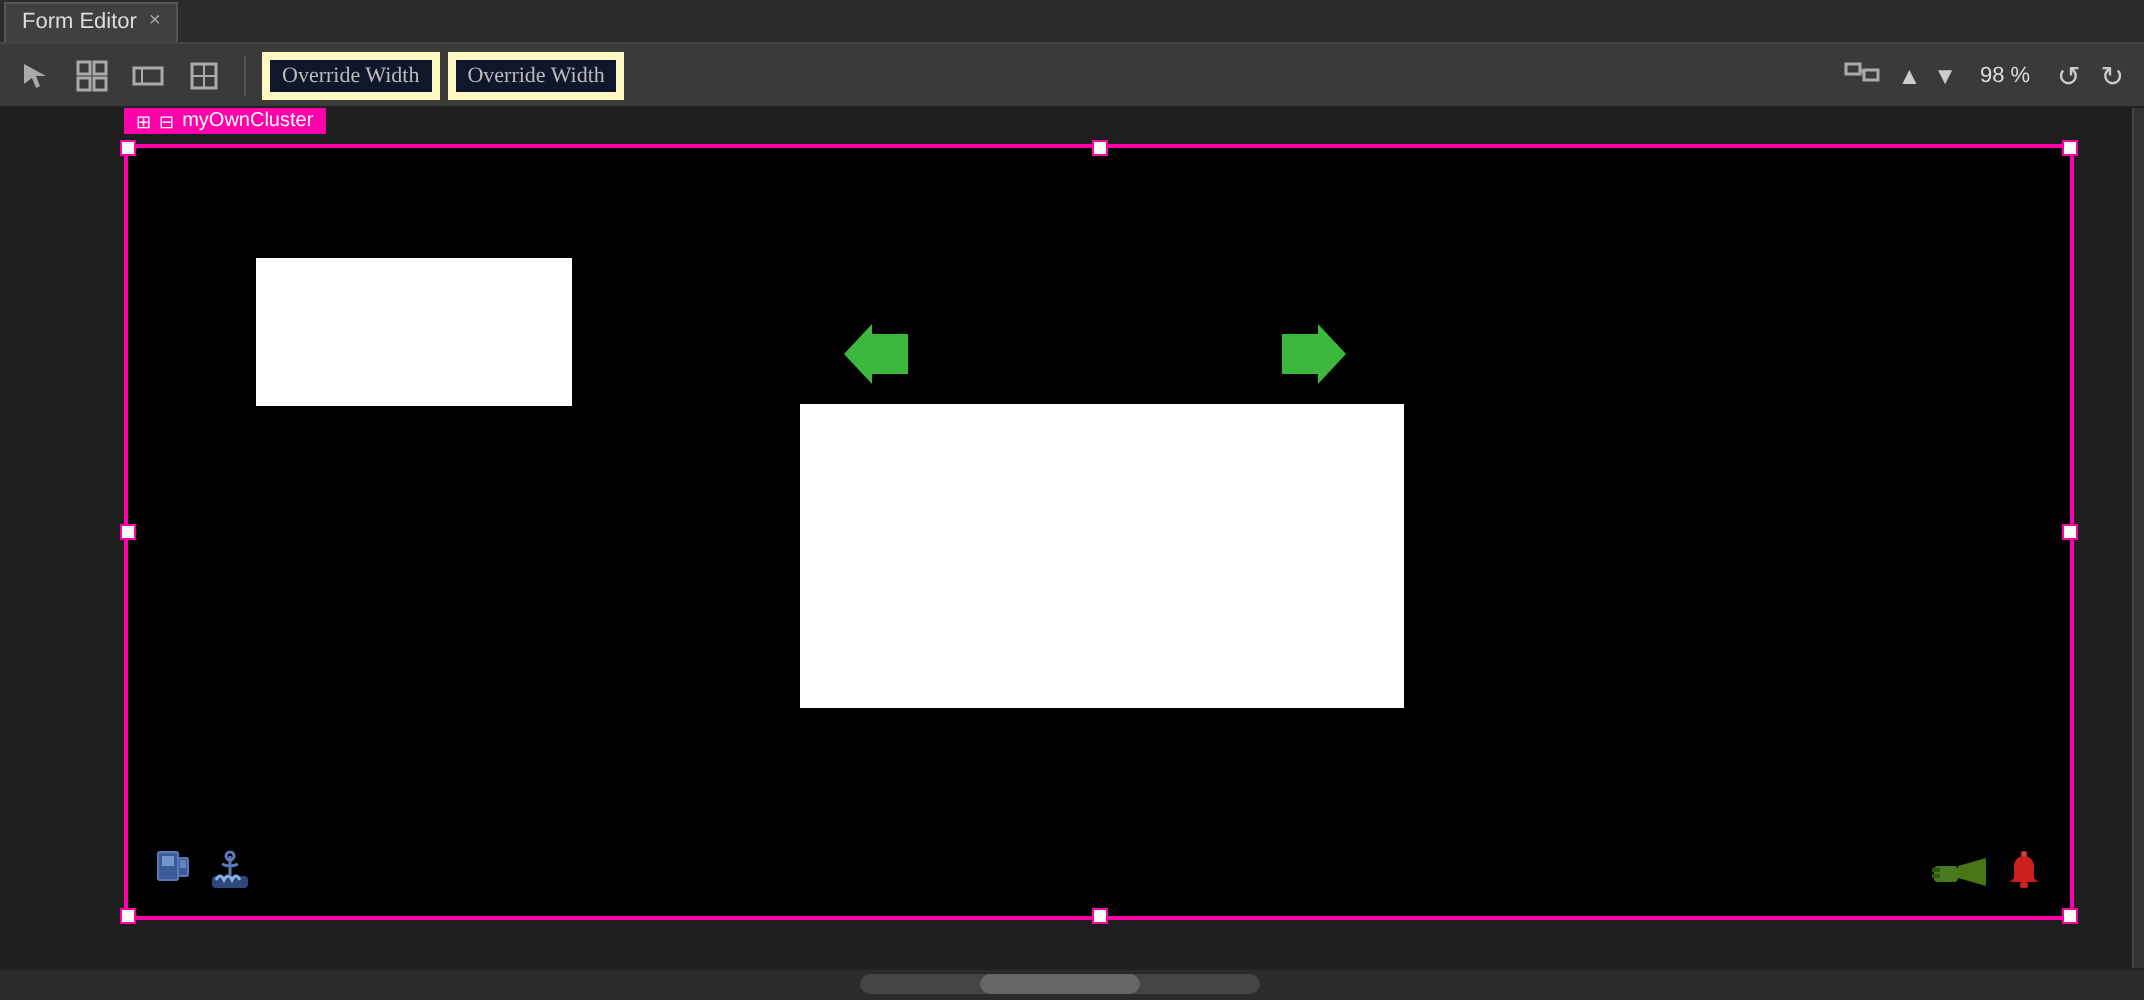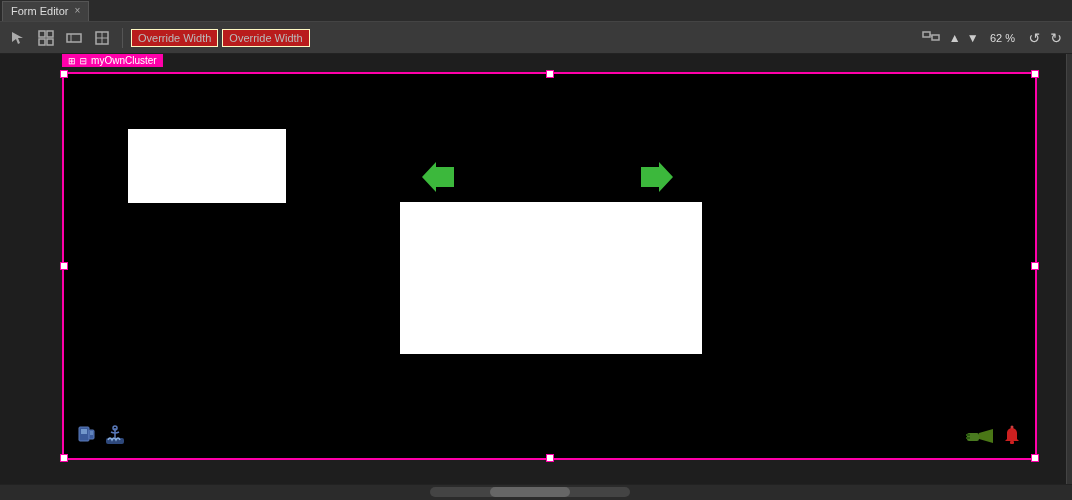--- a/index.html
+++ b/index.html
@@ -67,24 +67,25 @@
     .toolbar-separator {
       width: 1px;
       height: 20px;
       background: #555;
       margin: 0 4px;
     }
     .toolbar-label {
       font-size: 11px;
       color: #bbb;
       padding: 2px 6px;
-      border: 1px solid #fef9c3;
-      background: #b91c1c;
+      border: 4px solid #fef9c3;
+      background: #0f172a;
       cursor: pointer;
       white-space: nowrap;
+      font-family: Liberation Serif, serif;
     }
     .toolbar-spacer { flex: 1; }
     .zoom-controls {
       display: flex;
       align-items: center;
       gap: 2px;
     }
     .zoom-btn {
       background: transparent;
       border: none;
@@ -302,21 +303,21 @@
     <svg width="18" height="14" viewBox="0 0 18 14">
       <rect x="1" y="1" width="7" height="5" fill="none" stroke="#aaa" stroke-width="1.5"></rect>
       <rect x="10" y="4" width="7" height="5" fill="none" stroke="#aaa" stroke-width="1.5"></rect>
       <line x1="8" y1="3" x2="10" y2="6" stroke="#aaa" stroke-width="1"></line>
     </svg>
   </button>
   <div class="zoom-controls">
     <button class="zoom-btn">▲</button>
     <button class="zoom-btn">▼</button>
   </div>
-  <span class="zoom-value">62 %</span>
+  <span class="zoom-value">98 %</span>
   <div class="undo-redo">
     <button class="undo-btn">↺</button>
     <button class="undo-btn">↻</button>
   </div>
 </div>
 
 <div class="canvas-area">
 
   <div class="cluster-container">
 

